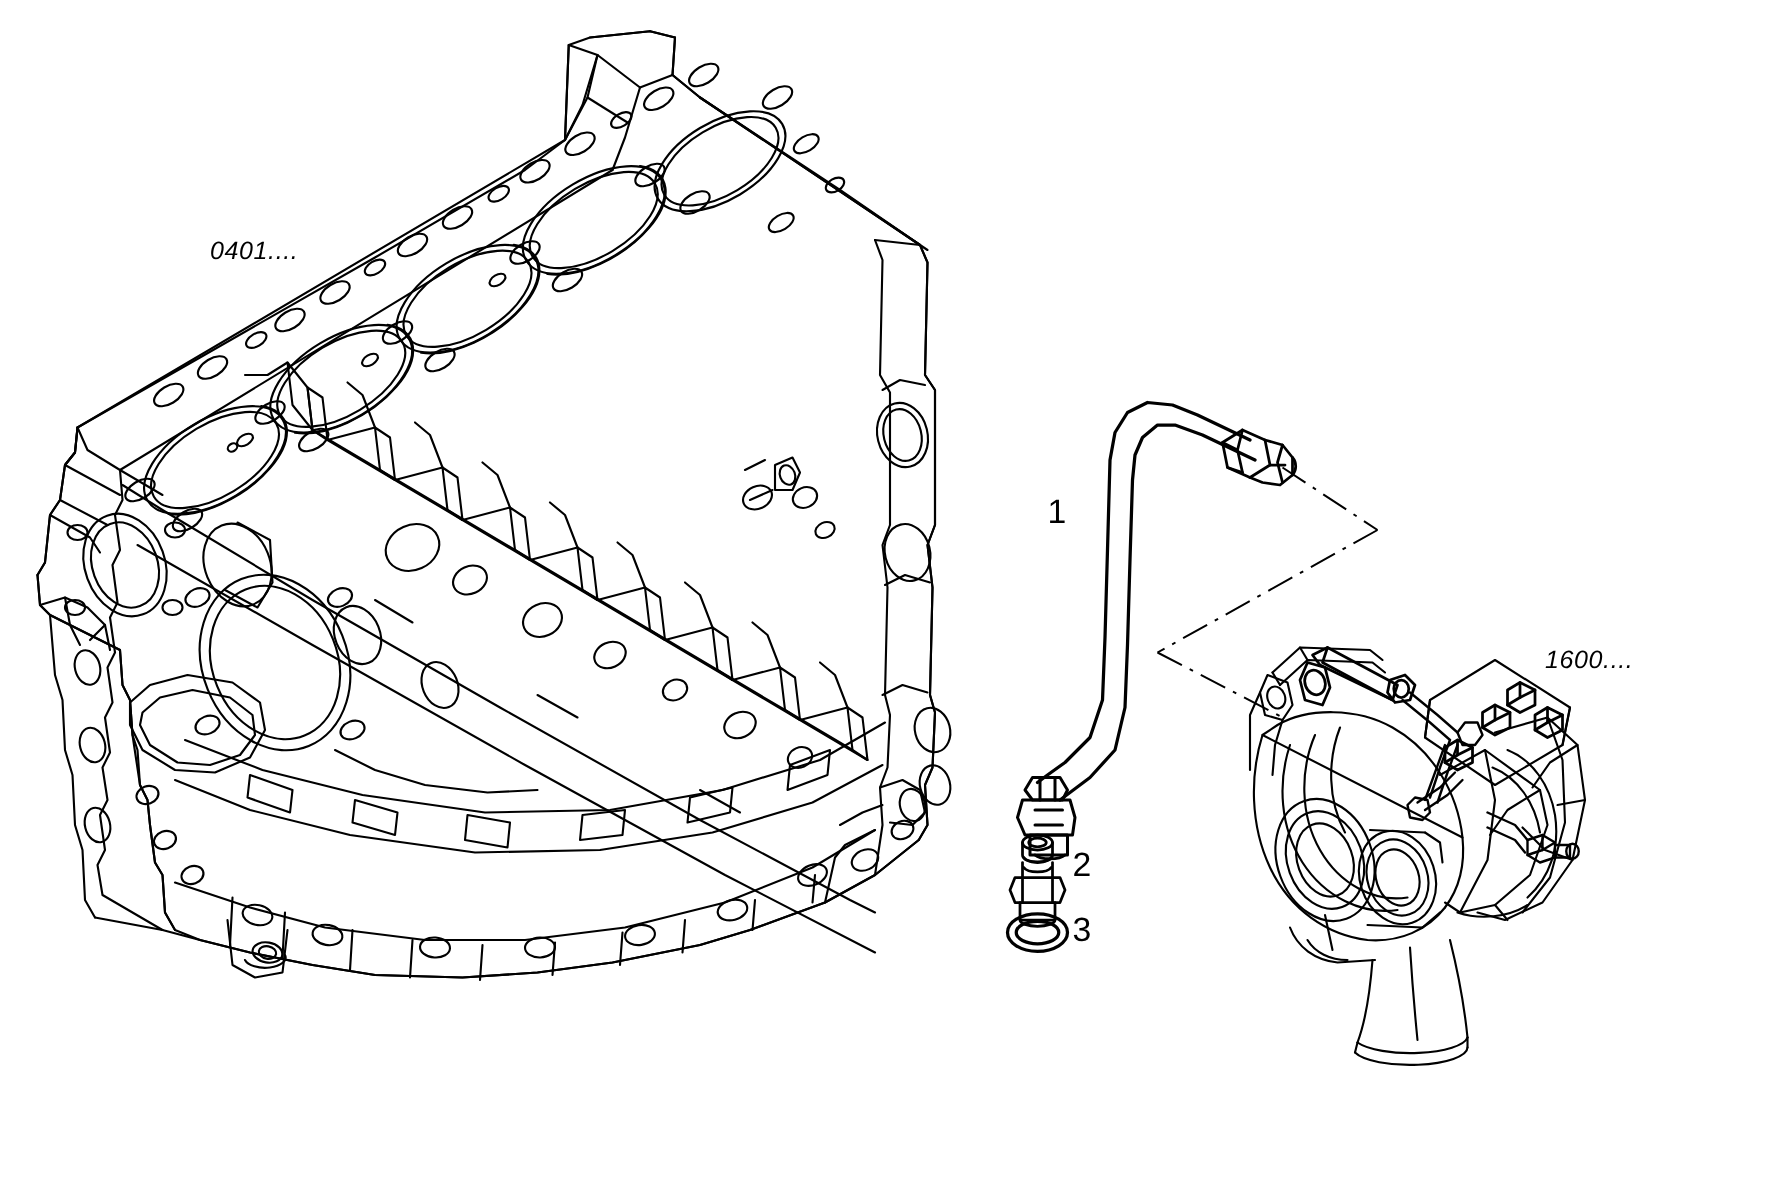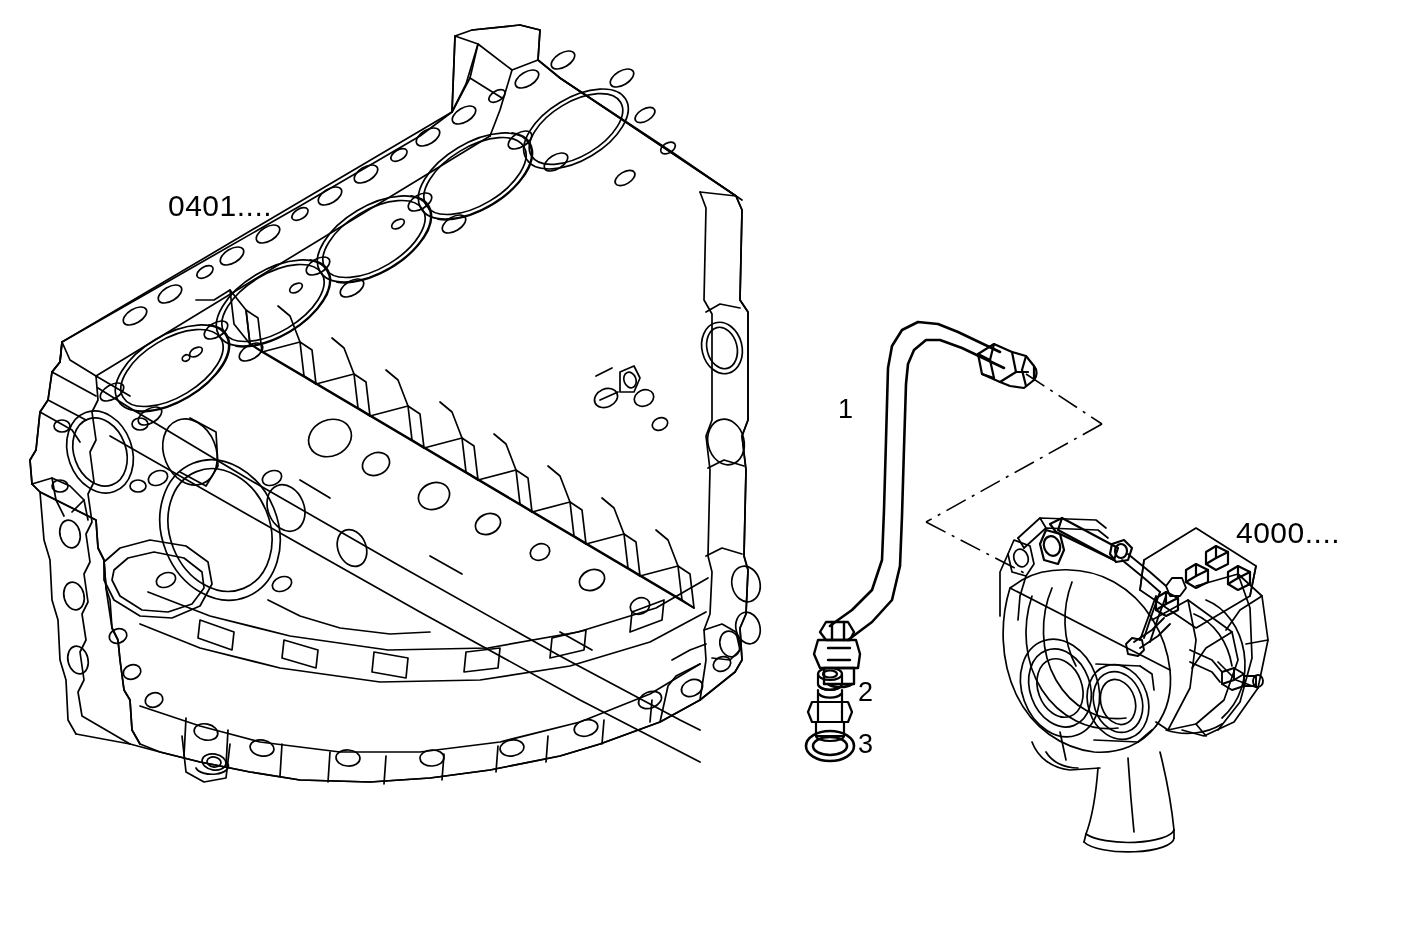--- a/index.html
+++ b/index.html
@@ -25,22 +25,23 @@
     height: 945px;
   }
   .lbl {
     position: absolute;
     color: #000000;
     font-family: "Liberation Sans", sans-serif;
     white-space: pre;
     line-height: 1;
   }
   .lbl-group {
-    font-size: 30px;
+    font-size: 20px;
     letter-spacing: 0.5px;
+    font-style: italic;
   }
   .lbl-item {
     font-size: 27px;
   }
   #label-block   { left: 168px; top: 191px; }
   #label-turbo   { left: 1236px; top: 518px; }
   #label-pipe    { left: 838px; top: 396px; }
   #label-screw   { left: 858px; top: 679px; }
   #label-ring    { left: 858px; top: 731px; }
 </style>
@@ -538,21 +539,21 @@
 
         <path d="M1166 730 C1184 736 1206 734 1222 724"></path>
         <path d="M1196 724 L1206 736"></path>
       </g>
 
     </g>
   </svg>
 
   <div class="lbl lbl-group" id="label-block">0401....</div>
 
-  <div class="lbl lbl-group" id="label-turbo">4000....</div>
+  <div class="lbl lbl-group" id="label-turbo">1600....</div>
 
   <div class="lbl lbl-item" id="label-pipe">1</div>
 
   <div class="lbl lbl-item" id="label-screw">2</div>
 
   <div class="lbl lbl-item" id="label-ring">3</div>
 
 </div>
 
 </body></html>

